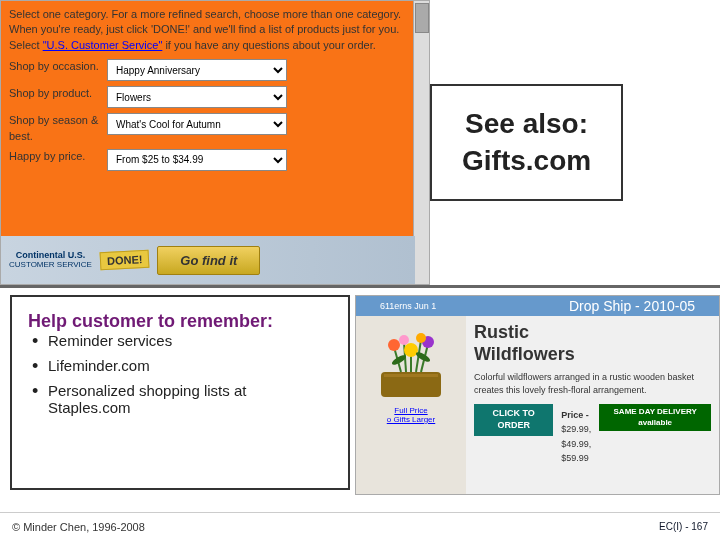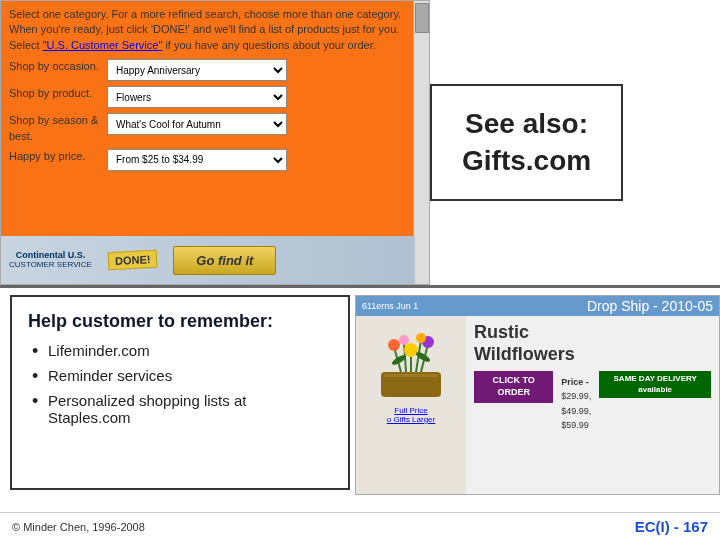--- a/index.html
+++ b/index.html
@@ -95,21 +95,21 @@
     .bottom-bar {
       position: absolute;
       bottom: 0;
       left: 0;
       width: 414px;
       height: 48px;
       background: linear-gradient(to right, #c8d4e0, #b0c0d0);
       display: flex;
       align-items: center;
       padding: 0 8px;
-      gap: 16px;
+      gap: 8px;
     }
     .continental-logo {
       display: flex;
       flex-direction: column;
       align-items: center;
       line-height: 1.1;
     }
     .continental-text {
       font-size: 9px;
       font-weight: bold;
@@ -180,22 +180,21 @@
       top: 295px; left: 10px;
       width: 340px;
       height: 195px;
       border: 2px solid #333;
       background: #fff;
       padding: 14px 16px;
     }
     .bottom-left-title {
       font-size: 18px;
       font-weight: bold;
-      color: #0f172a;
-      margin-bottom: 10px;
+      color: #701a75;
     }
     .bullet-list {
       list-style: none;
       padding: 0;
     }
     .bullet-list li {
       font-size: 15px;
       color: #222;
       margin-bottom: 8px;
       padding-left: 20px;
@@ -217,21 +216,21 @@
       height: 200px;
       border: 1px solid #aaa;
       background: #f0f0f0;
       overflow: hidden;
     }
     .product-top-bar {
       background: #6699cc;
       height: 20px;
       display: flex;
       align-items: center;
-      padding: 0 6px;
+      padding: 0 24px;
       font-size: 9px;
       color: #fff;
       gap: 22px;
     }
     .product-top-left {
       flex: 1;
     }
     .product-top-right {
       font-size: 14px;
     }
@@ -275,21 +274,21 @@
       color: #333;
       line-height: 1.4;
       margin-bottom: 8px;
     }
     .product-price-row {
       display: flex;
       gap: 8px;
       align-items: flex-start;
     }
     .click-order-btn {
-      background: #701a75;
+      background: #0f766e;
       color: #fff;
       font-size: 9px;
       font-weight: bold;
       padding: 4px 6px;
       border: none;
       cursor: pointer;
       text-align: center;
       line-height: 1.3;
     }
     .price-list {
@@ -323,23 +322,23 @@
       justify-content: space-between;
       padding: 0 12px;
       border-top: 1px solid #ccc;
       gap: 8px;
     }
     .footer-left {
       font-size: 11px;
       color: #333;
     }
     .footer-right {
-      font-size: 15px;
-      font-weight: bold;
-      color: #1d4ed8;
+      font-size: 10px;
+      font-weight: normal;
+      color: #0f172a;
     }
   </style>
 </head>
 <body>
 
 <div class="header-bar">
   <span class="header-title">Help Customers to Select</span>
 </div>
 
 <div class="left-panel">
@@ -388,22 +387,22 @@
       <span>Gifts.com</span>
     </div>
   </div>
 </div>
 
 <div class="divider-h"></div>
 
 <div class="bottom-left-box">
   <div class="bottom-left-title">Help customer to remember:</div>
   <ul class="bullet-list">
+    <li>Reminder services</li>
     <li>Lifeminder.com</li>
-    <li>Reminder services</li>
     <li>Personalized shopping lists at Staples.com</li>
   </ul>
 </div>
 
 <div class="bottom-right-panel">
   <div class="product-top-bar">
     <span class="product-top-left">611erns Jun 1</span>
     <span class="product-top-right">Drop Ship - 2010-05</span>
   </div>
   <div class="product-content">
@@ -432,20 +431,21 @@
       <div class="product-img-links">
         <div>Full Price</div>
         <div>o Gifts Larger</div>
       </div>
     </div>
     <div class="product-info">
       <div class="product-title">
         <span>Rustic</span><br>
         <span>Wildflowers</span>
       </div>
+      <div class="product-desc">Colorful wildflowers arranged in a rustic wooden basket creates this lovely fresh-floral arrangement.</div>
       <div class="product-price-row">
         <button class="click-order-btn">CLICK TO ORDER</button>
         <div>
           <span class="price-label">Price -</span>
           <div class="price-list">
             <div>$29.99,</div>
             <div>$49.99,</div>
             <div>$59.99</div>
           </div>
         </div>

